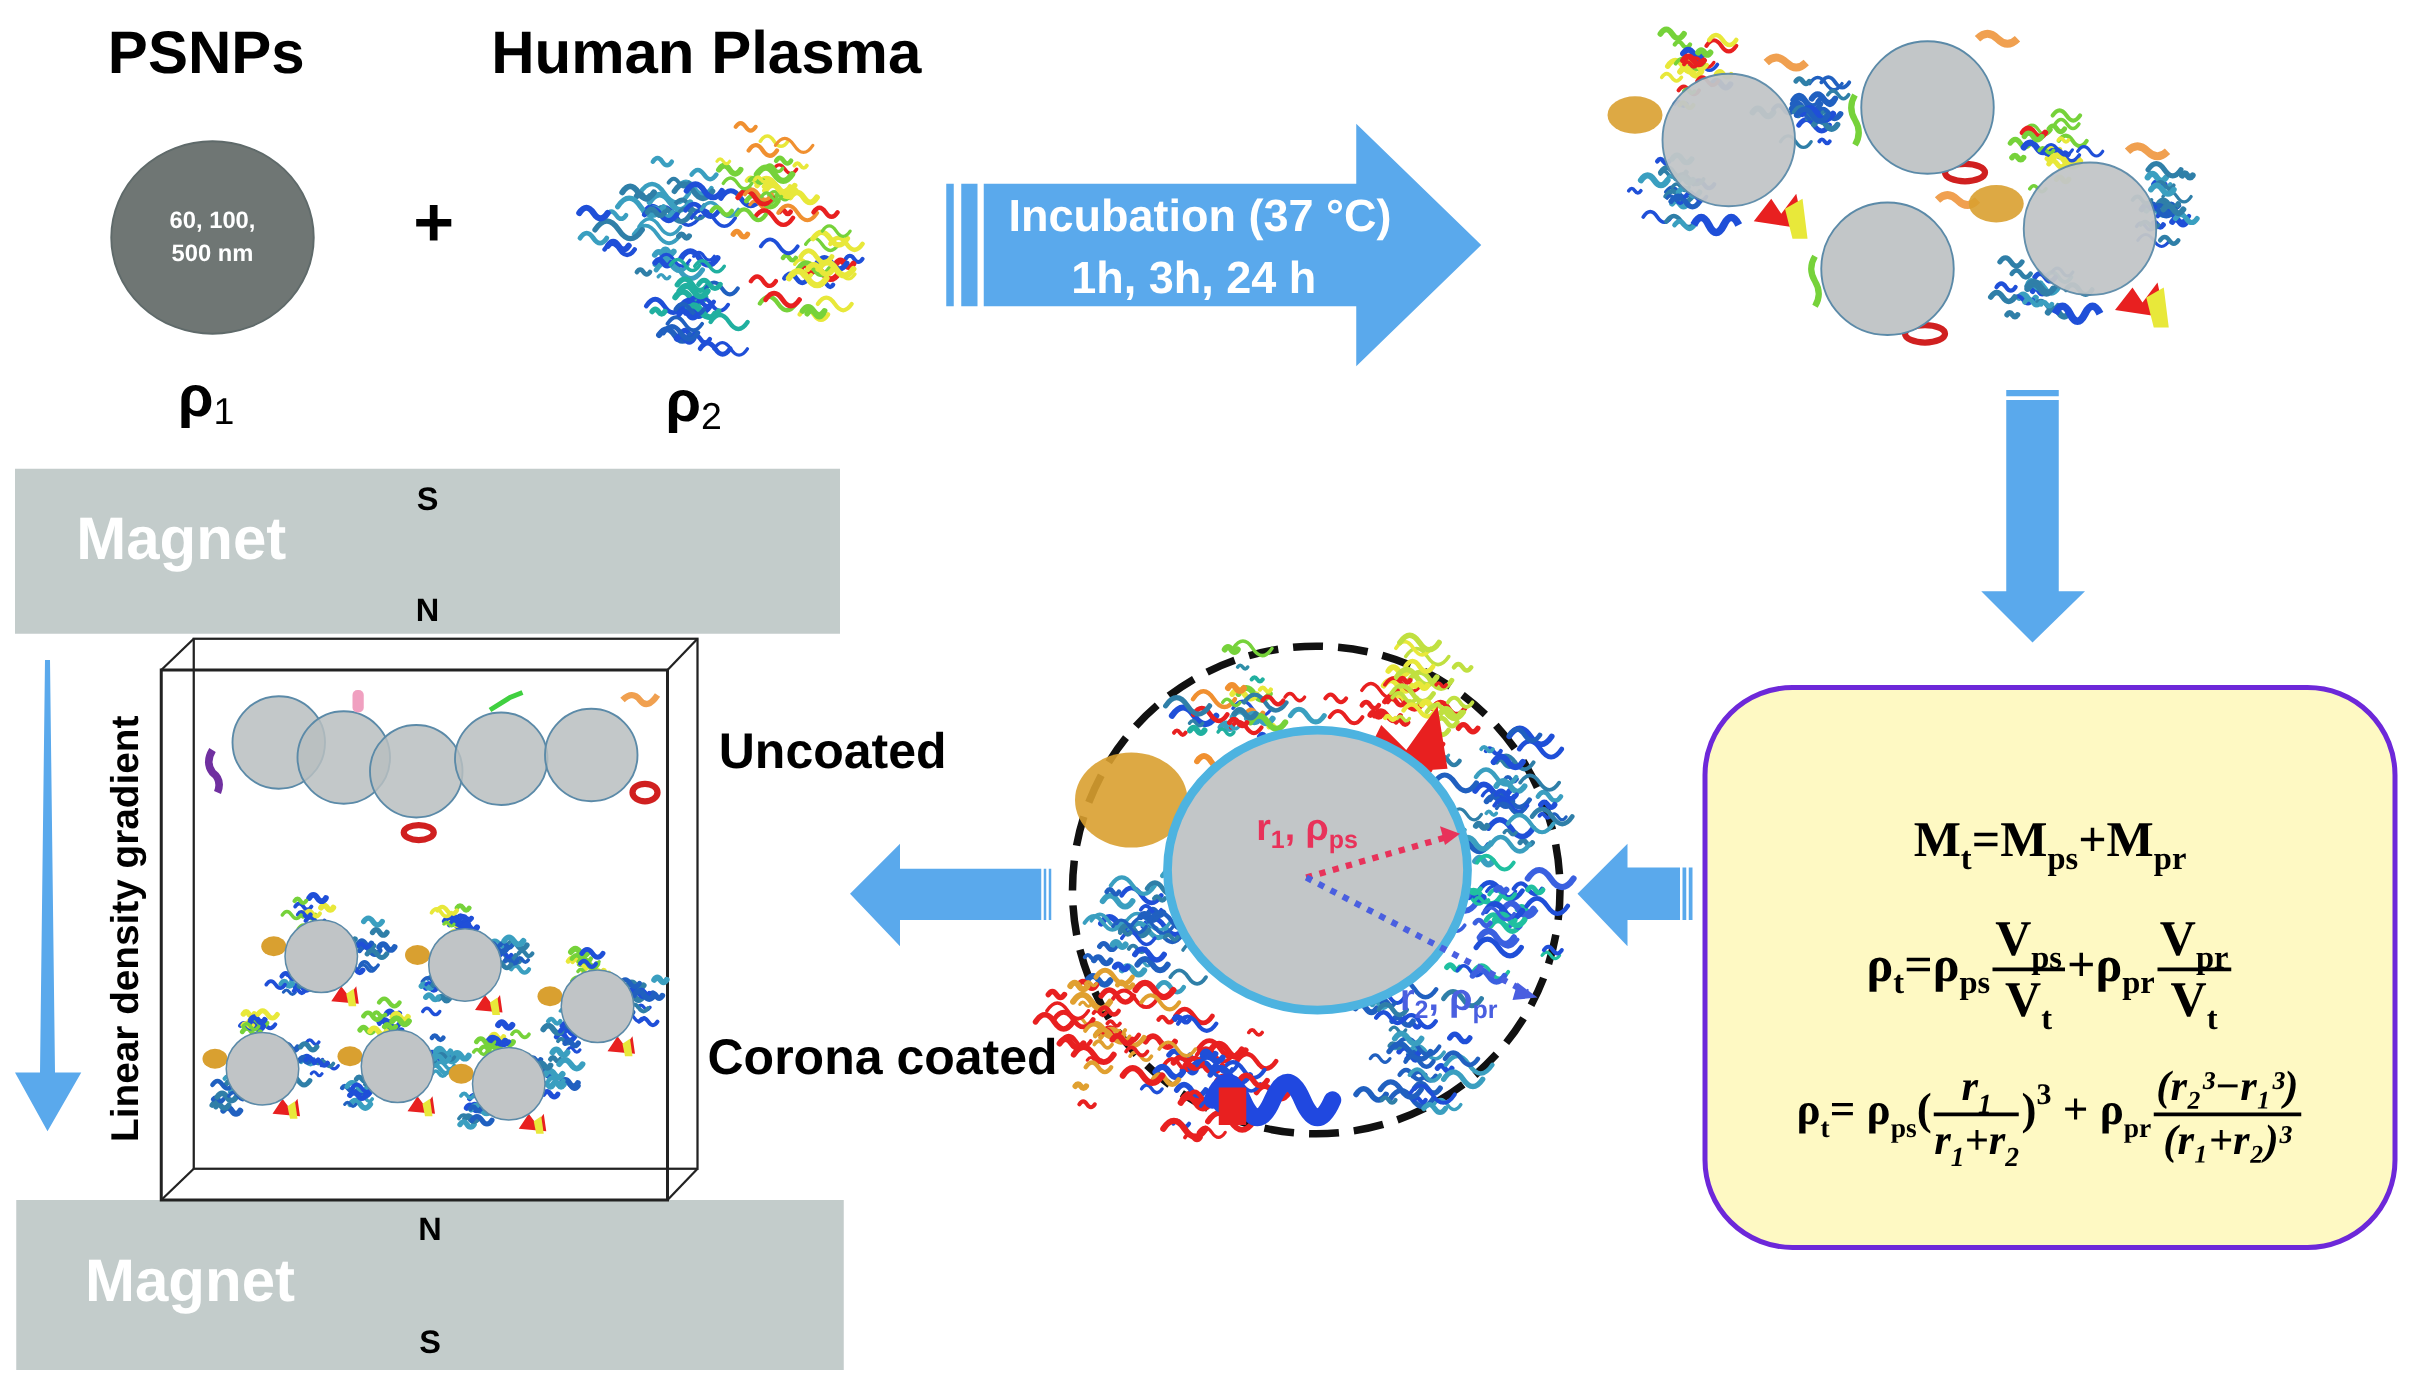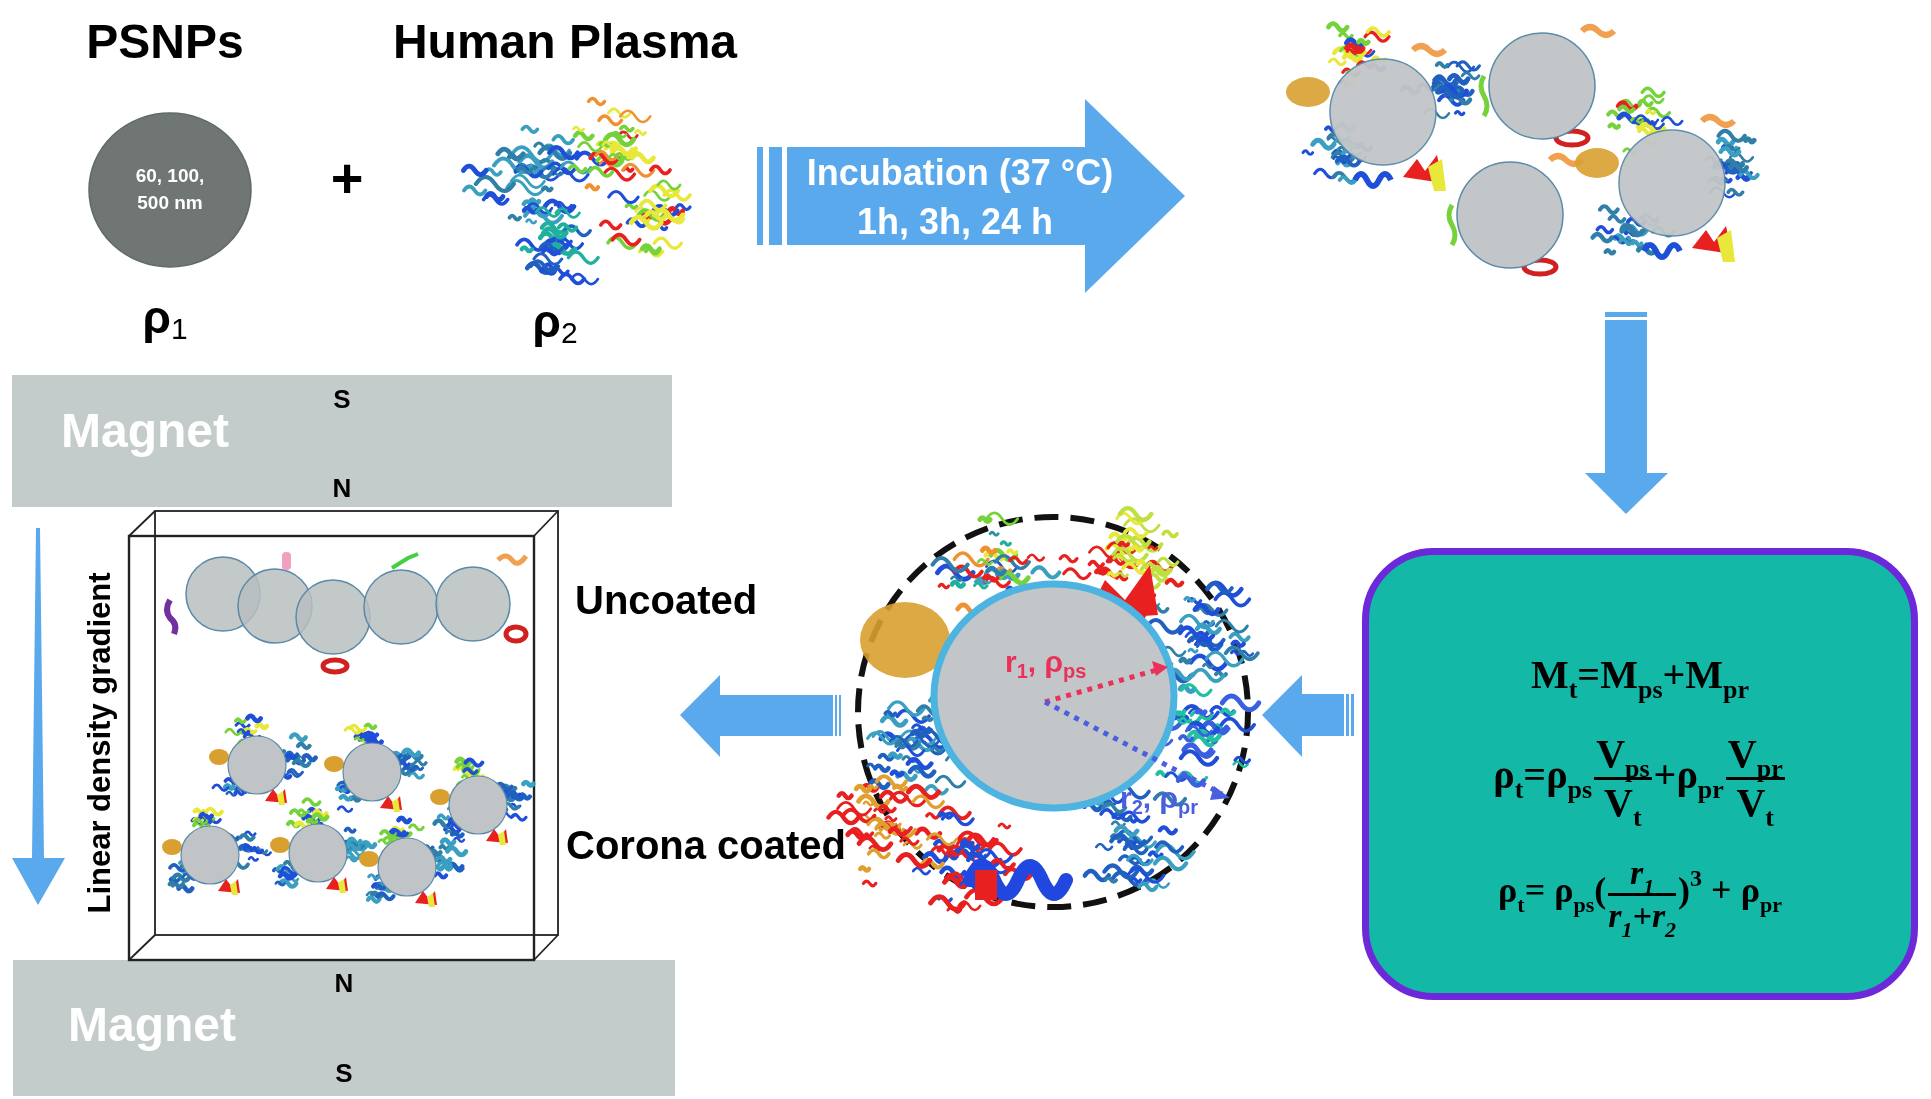--- a/index.html
+++ b/index.html
@@ -2,21 +2,21 @@
 <html><head>
 <meta charset="utf-8">
 <style>
   html, body { margin:0; padding:0; background:#ffffff; }
   body { width:1931px; height:1099px; position:relative; overflow:hidden;
          font-family:"Liberation Sans", "DejaVu Sans", sans-serif; }
   svg { position:absolute; left:0; top:0; }
   .lbl { font-family:"Liberation Sans", "DejaVu Sans", sans-serif; font-weight:bold; }
   .ital { font-style:italic; }
   .formula-box { position:absolute; left:1362px; top:548px; width:556px; height:452px;
-                 border:7px solid #6d28d9; border-radius:72px; box-sizing:border-box; background:#14b8a6; }
+                 border:4px solid #6d28d9; border-radius:72px; box-sizing:border-box; background:#fef9c3; }
   .eq { position:absolute; left:0; width:100%; text-align:center; color:#000;
         font-family:"Liberation Serif", "DejaVu Serif", serif; font-weight:bold; font-size:40px; line-height:1; }
   .eq sub { font-size:26px; vertical-align:-10px; line-height:0; }
   .eq sup { font-size:24px; vertical-align:16px; line-height:0; }
   .frac { display:inline-flex; flex-direction:column; vertical-align:middle; margin:0 2px; }
   .frac .num { border-bottom:3px solid #000; padding:0 2px 2px 2px; line-height:1.05; }
   .frac .den { padding-top:2px; line-height:1.05; }
   .eq1 { top:100px; }
   .eq2 { top:178px; }
   .eq3 { top:300px; font-size:36px; }
@@ -1096,15 +1096,18 @@
         <span class="den"><span>V</span><sub>t</sub></span>
       </span><span>+</span><span>ρ</span><sub>pr</sub><span class="frac">
         <span class="num"><span>V</span><sub>pr</sub></span>
         <span class="den"><span>V</span><sub>t</sub></span>
       </span>
   </div>
   <div class="eq eq3">
     <span>ρ</span><sub>t</sub><span>= </span><span>ρ</span><sub>ps</sub><span>(</span><span class="frac">
         <span class="num ital"><span>r</span><sub>1</sub></span>
         <span class="den ital"><span>r</span><sub>1</sub><span>+</span><span>r</span><sub>2</sub></span>
-      </span><span>)</span><sup>3</sup><span> + </span><span>ρ</span><sub>pr</sub>
+      </span><span>)</span><sup>3</sup><span> + </span><span>ρ</span><sub>pr</sub><span class="frac">
+        <span class="num ital">(r₂³−r₁³)</span>
+        <span class="den ital">(r₁+r₂)³</span>
+      </span>
   </div>
 </div>
 
 </body></html>

